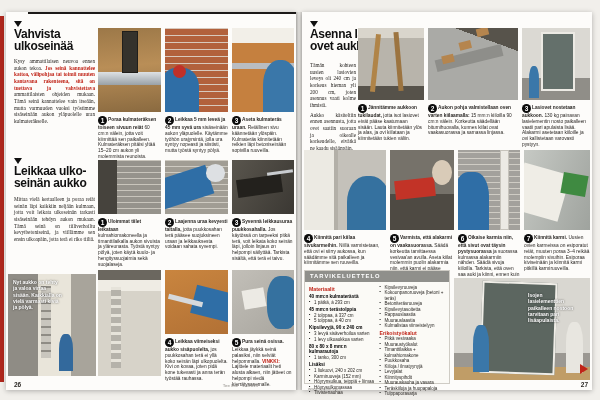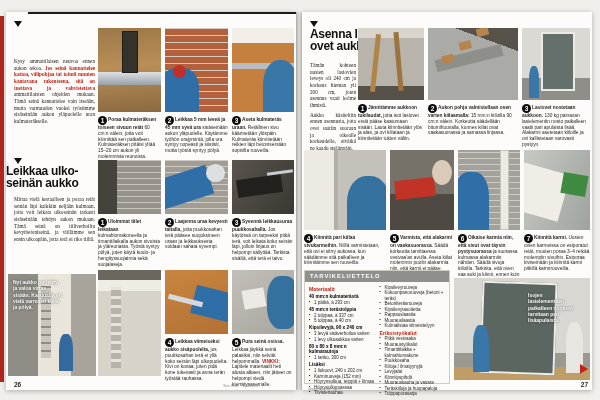--- a/index.html
+++ b/index.html
@@ -97,24 +97,26 @@
 <body>
 
 <div class="canvas">
   <div class="red-strip"></div>
   <div class="gutter"></div>
 
   <div class="page page-left">
     <div class="edge-line"></div>
 
     <div class="tri" style="left:8px;top:9px"></div>
+    <h1 class="head" style="left:8px;top:16px;width:86px">Vahvista
+ulkoseinää</h1>
     <p class="body" style="left:8px;top:46px;width:81px"><span>Kysy ammattilaisen neuvoa ennen aukon tekoa. </span><span class="red">Jos seinä kannattelee kattoa, välipohjaa tai toimii muuten kantavana rakenteena, sitä on tuettava ja vahvistettava</span><span> ammattilaisten ohjeiden mukaan. Tämä seinä kannattelee vain itseään, mutta varmuuden vuoksi työstimme sisäseinään aukon yläpuolelle uran kulmateräkselle.</span></p>
 
     <div class="tri" style="left:8px;top:146px"></div>
-    <h1 class="head" style="left:0;top:153px;width:86px">Leikkaa ulko-
+    <h1 class="head" style="left:8px;top:153px;width:86px">Leikkaa ulko-
 seinän aukko</h1>
     <p class="body" style="left:8px;top:184px;width:81px">Mittaa vielä kertaalleen ja poraa reiät seinän läpi kaikkiin neljään kulmaan, jotta voit leikata ulkoseinän tarkasti sisäseinään tehdyn aukon mukaan. Tämä seinä on tiiliverhoiltu kevytbetoniseinä, ja viillämme sen ensin ulkoapäin, jotta terä ei riko tiiliä.</p>
 
     <div class="photo ph-a1" style="left:92px;top:16px;width:63px;height:84px"></div>
     <div class="photo ph-a2" style="left:159px;top:16px;width:63px;height:84px"></div>
     <div class="photo ph-a3" style="left:226px;top:16px;width:62px;height:84px"></div>
 
     <div class="cap" style="left:92px;top:104px;width:63px"><span class="num">1</span><b class="lead">Poraa kulmateräksen toiseen sivuun reiät</b><span> 60 cm:n välein, jotta voit kiinnittää sen paikalleen. Kulmateräksen pitäisi yltää 15–20 cm aukon yli molemmista reunoista.</span></div>
     <div class="cap" style="left:159px;top:104px;width:63px"><span class="num">2</span><b class="lead">Leikkaa 5 mm leveä ja 45 mm syvä ura</b><span> sisäseinään aukon yläpuolelle. Käytämme työhön urajyrsintä, jolla ura syntyy nopeasti ja siististi, mutta työstä syntyy pölyä.</span></div>
     <div class="cap" style="left:226px;top:104px;width:62px"><span class="num">3</span><b class="lead">Aseta kulmateräs uraan.</b><span> Reiällinen sivu käännetään ylöspäin. Kulmateräs kiinnitetään reikien läpi betoniseinään sopivilla ruuveilla.</span></div>

